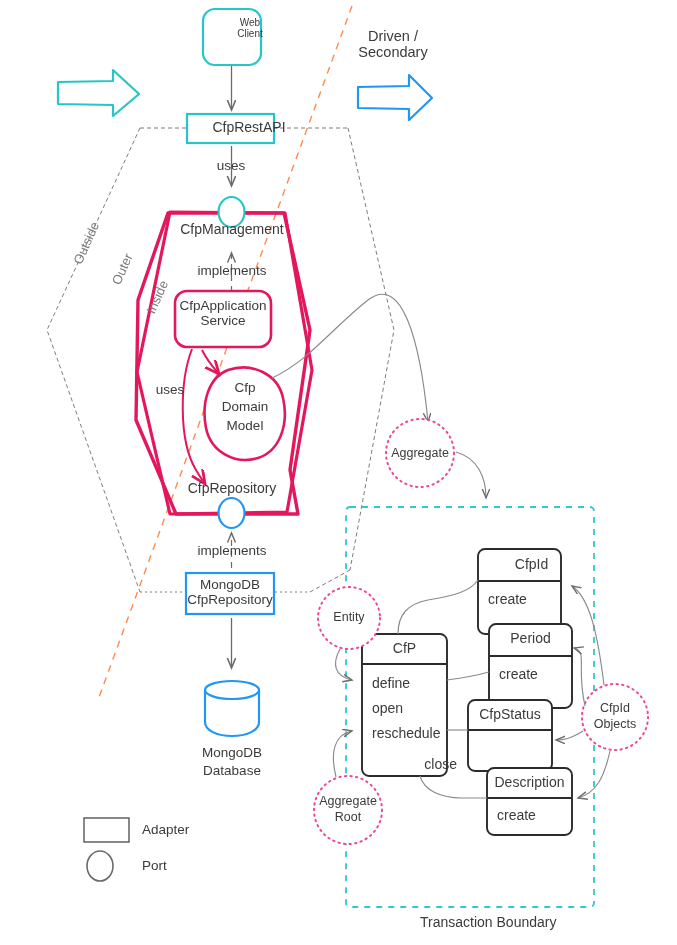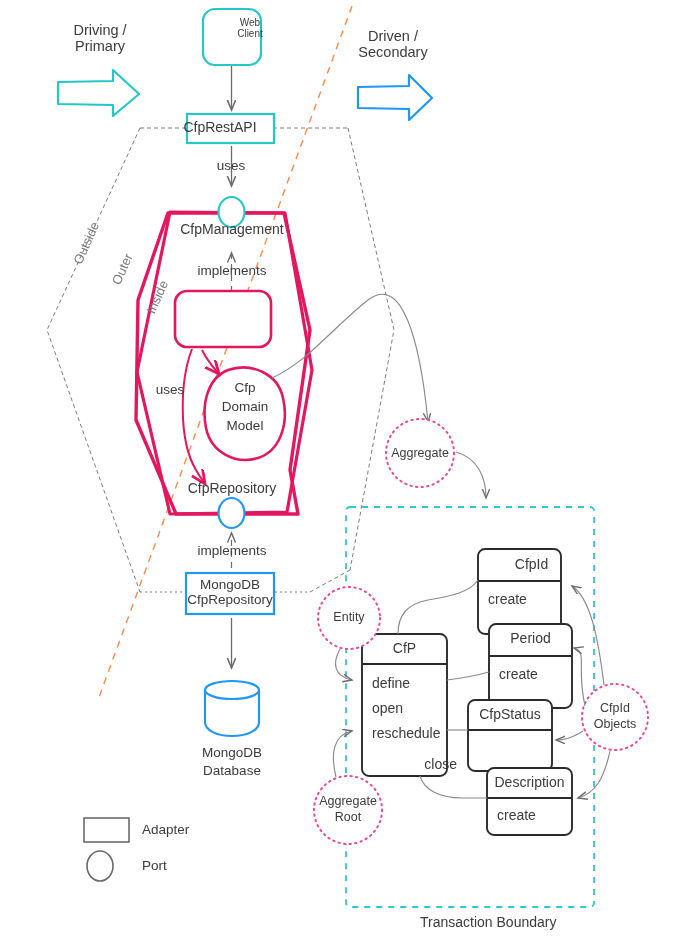--- a/index.html
+++ b/index.html
@@ -146,37 +146,37 @@
     <circle cx="615" cy="717" r="33" fill="#fff" stroke="#ec4899" stroke-width="2" stroke-dasharray="1.4,4.2" stroke-linecap="round"></circle>
     <path d="M604,685 C598,636 590,598 572,586" fill="none" stroke="#8a8a8a" stroke-width="1.15" marker-end="url(#arrGrayOpen)"></path>
     <path d="M585,706 C576,665 588,652 574,648" fill="none" stroke="#8a8a8a" stroke-width="1.15" marker-end="url(#arrGrayOpen)"></path>
     <path d="M583,731 C570,739 564,740 556,740" fill="none" stroke="#8a8a8a" stroke-width="1.15" marker-end="url(#arrGrayOpen)"></path>
     <path d="M610,751 C604,778 596,793 578,798" fill="none" stroke="#8a8a8a" stroke-width="1.15" marker-end="url(#arrGrayOpen)"></path>
 
     <rect x="84" y="818" width="45" height="24" fill="#fff" stroke="#6b6b6b" stroke-width="1.6"></rect>
     <ellipse cx="100" cy="866" rx="13" ry="15" fill="#fff" stroke="#6b6b6b" stroke-width="1.6"></ellipse>
   </svg>
 
-  <div class="lbl" style="left:52px;top:22px;width:96px;font-size:14.5px;">Driving /
-Primary</div>
 
   <div class="lbl" style="left:345px;top:28px;width:96px;font-size:14.5px;">Driven /
 Secondary</div>
 
   <div class="lbl" style="left:203px;top:17px;width:82px;font-size:10px;padding-left:6px;">Web
 Client</div>
 
-  <div class="lbl" style="left:172px;top:120px;width:96px;font-size:14px;">CfpRestAPI</div>
+  <div class="lbl" style="left:201px;top:120px;width:96px;font-size:14px;">CfpRestAPI</div>
 
   <div class="lbl" style="left:200px;top:158px;width:62px;font-size:13.5px;">uses</div>
 
   <div class="lbl" style="left:164px;top:222px;width:136px;font-size:14px;">CfpManagement</div>
 
   <div class="lbl" style="left:183px;top:263px;width:98px;font-size:13.5px;">implements</div>
 
+  <div class="lbl" style="left:175px;top:298px;width:96px;font-size:13.5px;">CfpApplication
+Service</div>
 
   <div class="lbl" style="left:201px;top:378px;width:88px;font-size:13.5px;line-height:1.42;">Cfp
 Domain
 Model</div>
 
   <div class="lbl" style="left:146px;top:382px;width:48px;font-size:13.5px;">uses</div>
 
   <div class="lbl" style="left:170px;top:481px;width:124px;font-size:14px;">CfpRepository</div>
 
   <div class="lbl" style="left:183px;top:543px;width:98px;font-size:13.5px;">implements</div>

